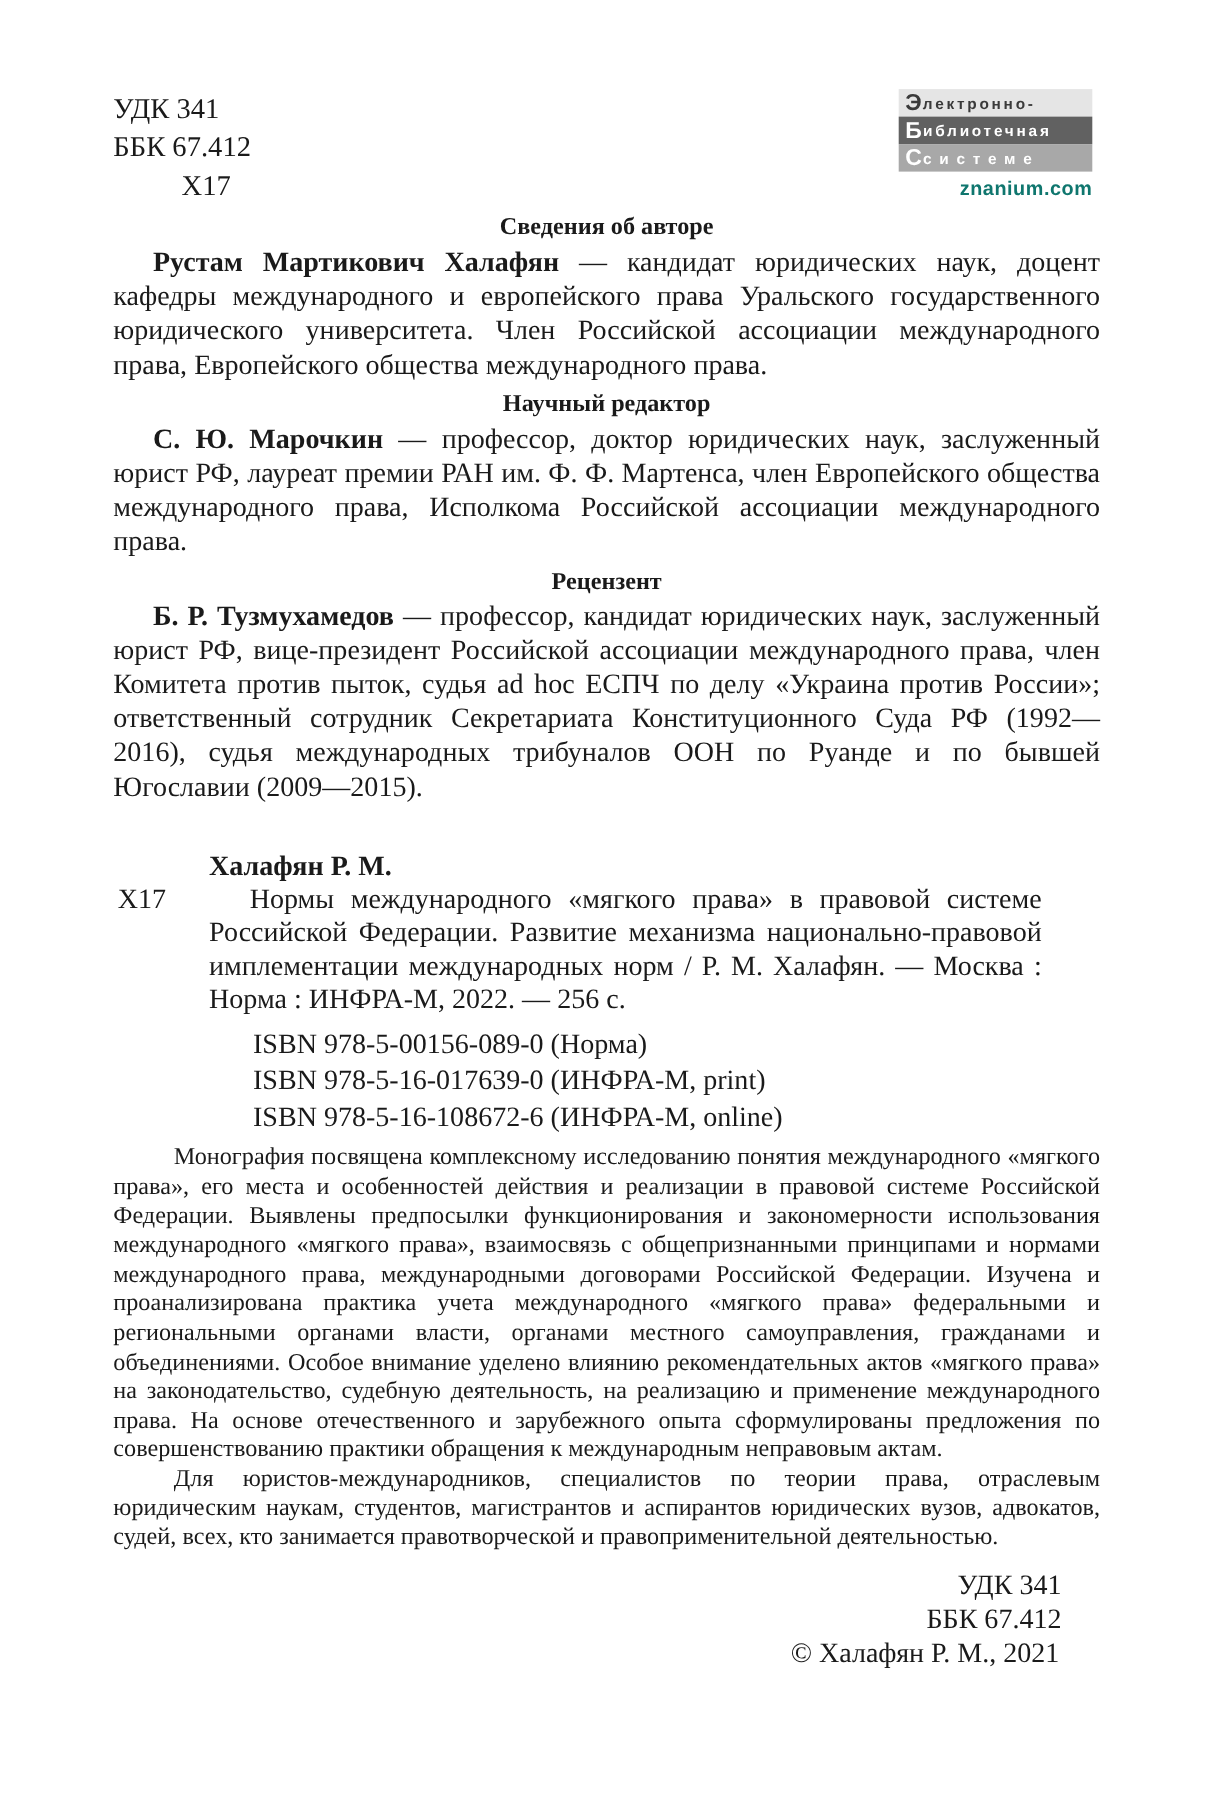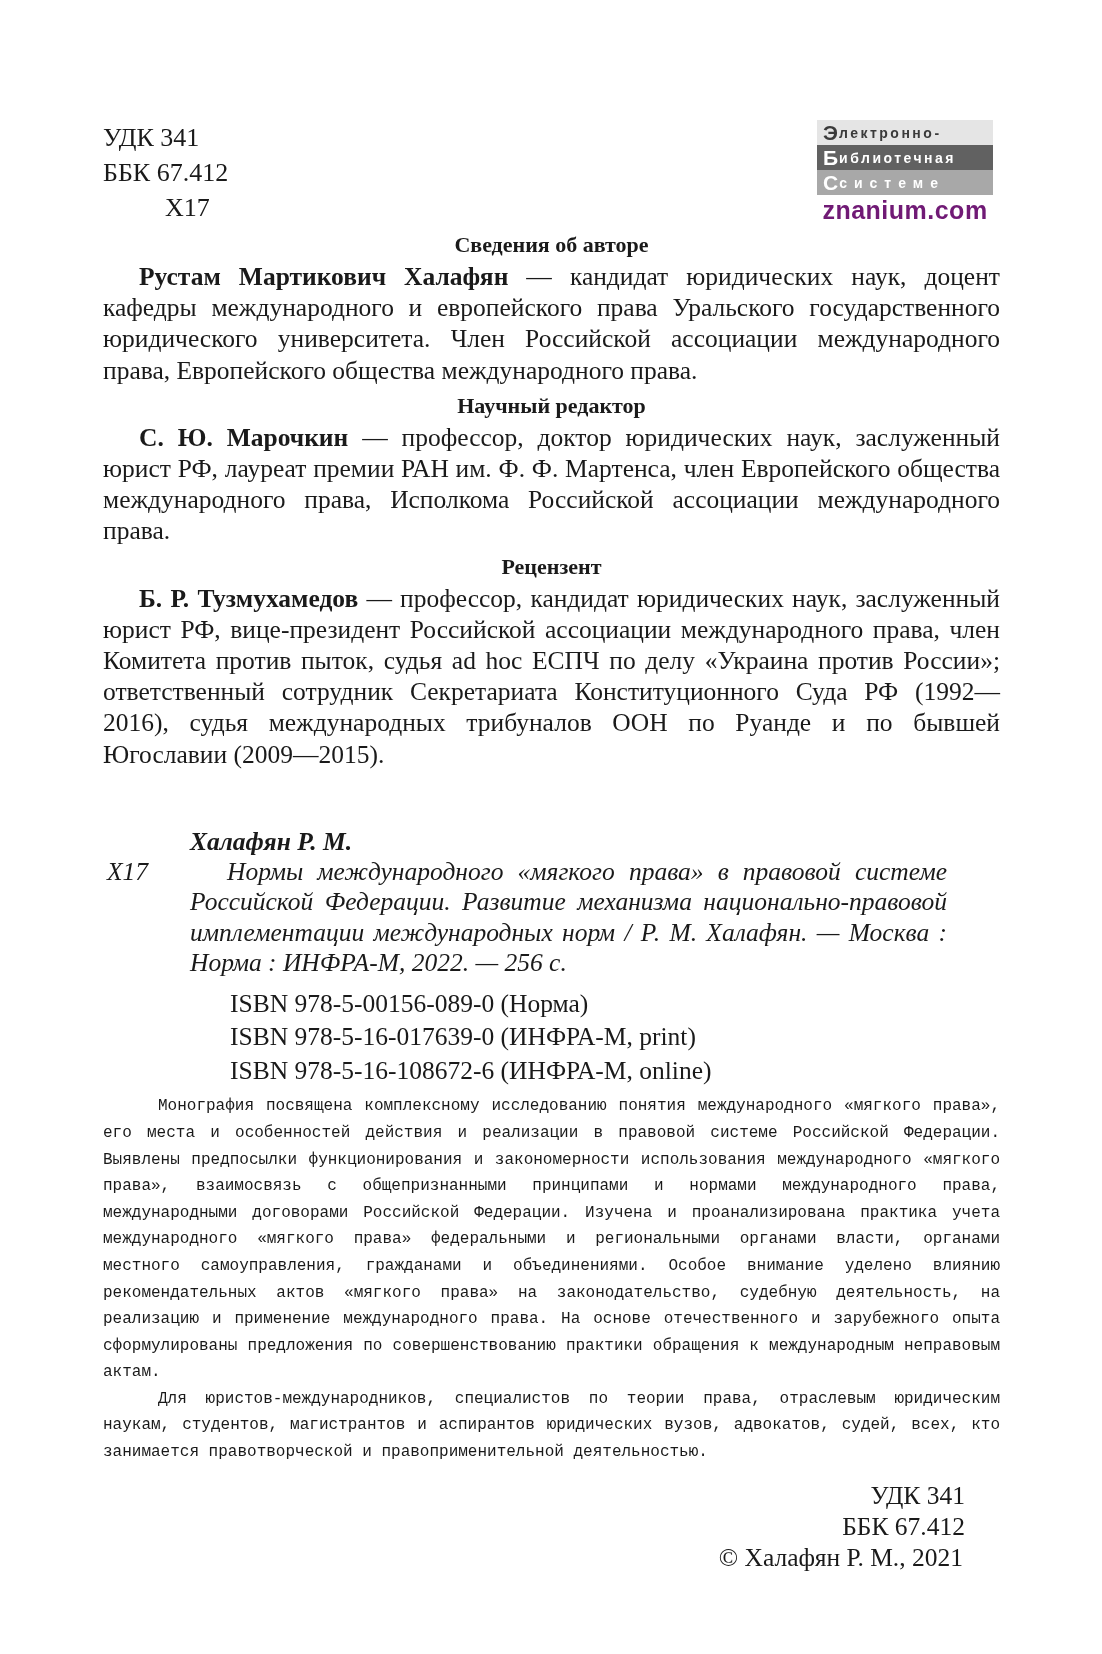--- a/index.html
+++ b/index.html
@@ -4,21 +4,21 @@
 <style>
   html,body{margin:0;padding:0;background:#ffffff;}
   .page{
     position:relative;
     width:1102px;
     height:1654px;
     background:#ffffff;
     font-family:"Liberation Serif", serif;
     color:#1a1a1a;
     box-sizing:border-box;
-    padding:120px 102px 0 103px;
+    padding:81px 102px 0 103px;
     overflow:hidden;
   }
   
   .top-row{
     display:flex;
     justify-content:space-between;
     align-items:flex-start;
   }
   .codes-top{
     font-size:26px;
@@ -40,50 +40,49 @@
     font-size:14px;
     letter-spacing:2.5px;
     box-sizing:border-box;
     white-space:nowrap;
   }
   .lrow .init{font-size:21px;letter-spacing:0;margin-right:1px;}
   .lrow1{background:#e5e5e5;color:#3a3a3a;}
   .lrow2{background:#616161;color:#ffffff;}
   .lrow3{background:#a8a8a8;color:#ffffff;letter-spacing:7px;}
   .ldomain{
-    color:#701a75;
+    color:#0f766e;
     font-weight:bold;
-    font-size:25px;
+    font-size:18px;
     letter-spacing:0.5px;
     line-height:30px;
-    text-align:center;
+    text-align:right;
   }
   
   h2.sec{
     font-size:22px;
     font-weight:bold;
     text-align:center;
     margin:4px 0 0 0;
     line-height:32px;
   }
   
   p.body-para{
     margin:0;
     font-size:25.5px;
     line-height:31.2px;
     text-align:justify;
     text-indent:36px;
   }
   p.body-para b{font-weight:bold;}
   
   .card{
-    margin-top:56px;
+    margin-top:40px;
     margin-left:87px;
     width:757px;
-    font-style:italic;
   }
   .card .card-author{
     font-weight:bold;
     font-size:25.5px;
     line-height:31px;
   }
   .card .card-desc{
     position:relative;
     margin:0;
     font-size:25.5px;
@@ -99,23 +98,22 @@
   }
   .isbn-block{
     margin-top:8px;
     margin-left:127px;
     font-size:25.5px;
     line-height:33.5px;
   }
   
   .annotation{
     margin-top:6px;
-    font-size:16px;
+    font-size:22px;
     line-height:26.6px;
-    font-family:Liberation Mono, monospace;
   }
   .annotation p{
     margin:0;
     text-align:justify;
     text-indent:55px;
   }
   
   .codes-bottom{
     margin-top:14px;
     text-align:right;

